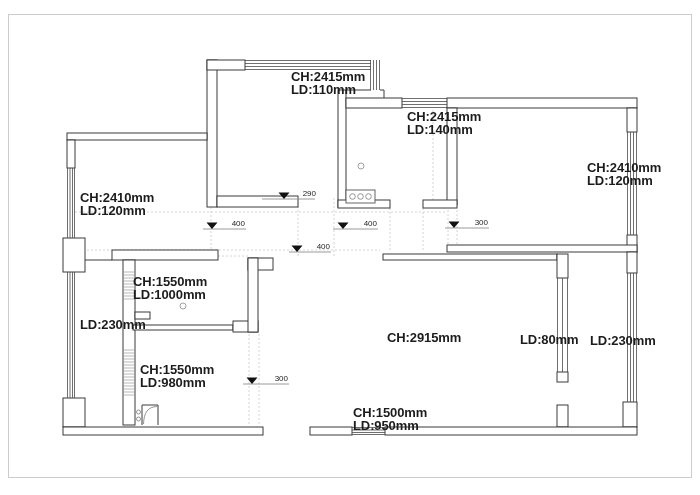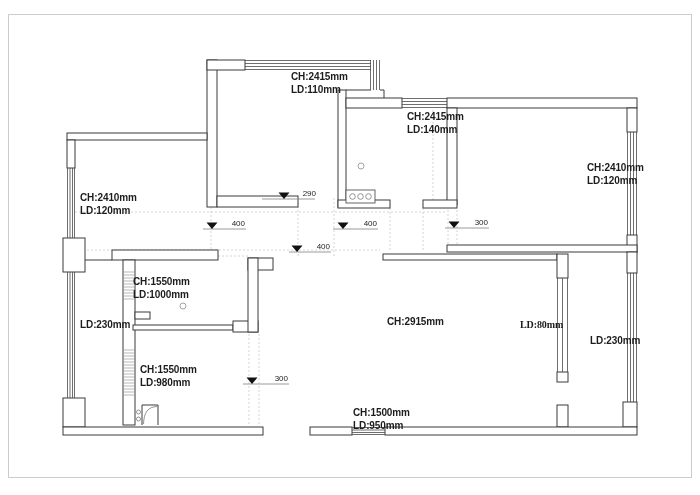--- a/index.html
+++ b/index.html
@@ -1,20 +1,20 @@
 <!DOCTYPE html>
 <html><head>
 <meta charset="utf-8">
 <style>
   html,body{margin:0;padding:0;background:#ffffff;}
   #canvas{position:relative;width:700px;height:495px;background:#ffffff;overflow:hidden;
           font-family:"Liberation Sans",sans-serif;}
   #plan-svg{position:absolute;left:0;top:0;}
   #labels{position:absolute;left:0;top:0;width:700px;height:495px;pointer-events:none;}
-  .room-label{position:absolute;font-size:10px;font-weight:700;line-height:13px;
+  .room-label{position:absolute;font-size:13px;font-weight:700;line-height:13px;
               color:#1c1c1c;white-space:nowrap;letter-spacing:-0.1px;}
   .mnum{font-family:"Liberation Sans",sans-serif;font-size:8px;fill:#1c1c1c;}
 </style>
 </head>
 <body>
 
 <div id="canvas">
   <svg id="plan-svg" width="700" height="495" viewBox="0 0 700 495">
 
     <rect x="8.5" y="14.5" width="683" height="463" fill="none" stroke="#cccccc"></rect>
@@ -197,24 +197,24 @@
         <div>LD:230mm</div>
       </div>
       <div class="room-label" style="left: 133px; top: 275px;">
         <div>CH:1550mm</div>
         <div>LD:1000mm</div>
       </div>
       <div class="room-label" style="left: 140px; top: 363px;">
         <div>CH:1550mm</div>
         <div>LD:980mm</div>
       </div>
-      <div class="room-label" style="left: 387px; top: 315px;">
+      <div class="room-label" style="left: 387px; top: 331px;">
         <div>CH:2915mm</div>
       </div>
-      <div class="room-label" style="left: 520px; top: 318px; font-family: Liberation Serif, serif;">
+      <div class="room-label" style="left: 520px; top: 333px;">
         <div>LD:80mm</div>
       </div>
       <div class="room-label" style="left: 590px; top: 334px;">
         <div>LD:230mm</div>
       </div>
       <div class="room-label" style="left: 353px; top: 406px;">
         <div>CH:1500mm</div>
         <div>LD:950mm</div>
       </div>
     </div>

